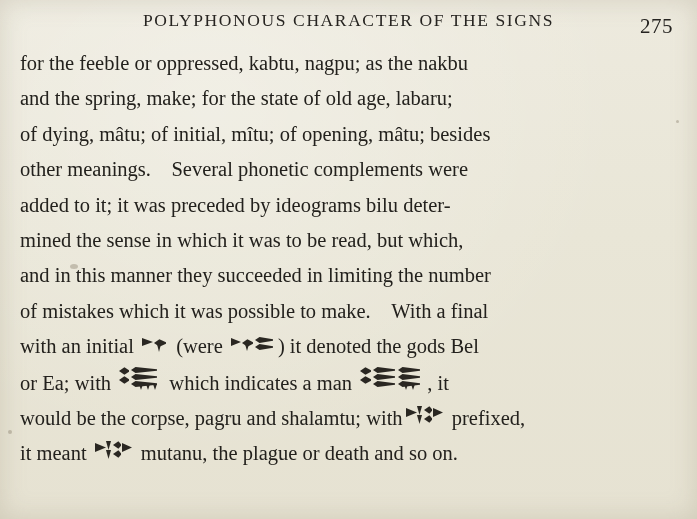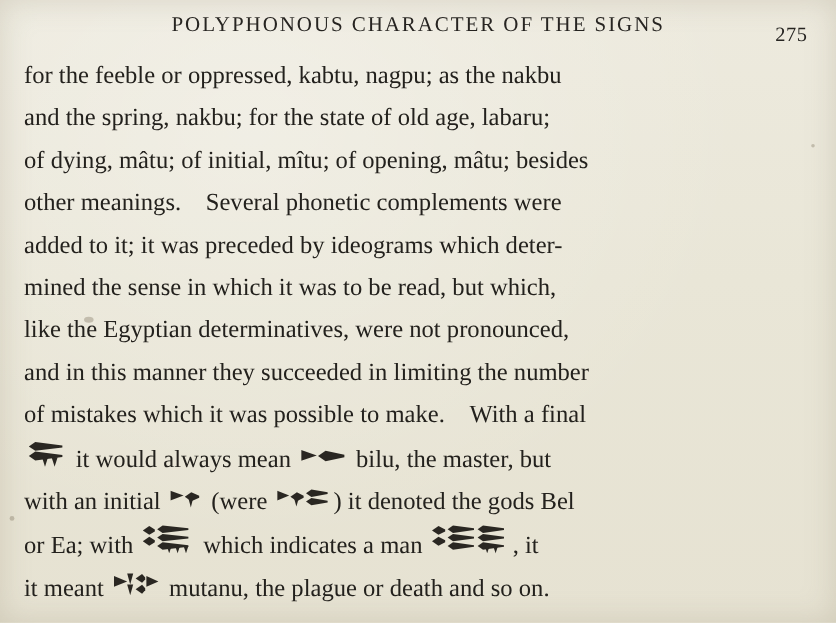--- a/index.html
+++ b/index.html
@@ -37,21 +37,21 @@
     letter-spacing: 1.6px;
     font-variant: small-caps;
     text-transform: uppercase;
     color: #262421;
     white-space: nowrap;
   }
   .folio {
     position: absolute;
     right: 2px;
     bottom: 1px;
-    font-size: 17px;
+    font-size: 21px;
     letter-spacing: 0.5px;
     color: #262421;
   }
   .body-text {
     margin: 0 4px;
     font-size: 20.5px;
     line-height: 35.4px;
     text-align: left;
     color: #23211d;
   }
@@ -90,37 +90,27 @@
 <div class="page">
 
   <div class="header">
     <div class="running-head">Polyphonous Character of the Signs</div>
     <div class="folio">275</div>
   </div>
 
   <div class="body-text">
     <p id="text-container">
         <span class="ln"><span>for the feeble or oppressed, </span><span class="it">kabtu</span><span>, </span><span class="it">nagpu</span><span>; as the nakbu</span></span>
-        <span class="ln"><span>and the spring, </span><span class="it">nakbu</span><span>; for the state of old age, </span><span class="it">labaru</span><span>;</span></span>
+        <span class="ln"><span>and the spring, </span><span class="it">make</span><span>; for the state of old age, </span><span class="it">labaru</span><span>;</span></span>
         <span class="ln"><span>of dying, </span><span class="it">mâtu</span><span>; of initial, </span><span class="it">mîtu</span><span>; of opening, </span><span class="it">mâtu</span><span>; besides</span></span>
         <span class="ln"><span>other meanings. Several phonetic complements were</span></span>
-        <span class="ln"><span>added to it; it was preceded by ideograms which deter-</span></span>
+        <span class="ln"><span>added to it; it was preceded by ideograms bilu deter-</span></span>
         <span class="ln"><span>mined the sense in which it was to be read, but which,</span></span>
-        <span class="ln"><span>like the Egyptian determinatives, were not pronounced,</span></span>
         <span class="ln"><span>and in this manner they succeeded in limiting the number</span></span>
         <span class="ln"><span>of mistakes which it was possible to make. With a final</span></span>
-        <span class="ln"><span class="cune"><svg width="32" height="26" viewBox="0 0 32 26">
-              <path d="M1,7 L6.4,3.2800000000000002 L29,6.16 L29,7.84 L6.4,10.719999999999999 Z" fill="#2a2722"></path>
-              <path d="M1,15 L6.4,11.280000000000001 L29,14.16 L29,15.84 L6.4,18.72 Z" fill="#2a2722"></path>
-              <path d="M12,16 L17,16 L14.5,24 Z" fill="#2a2722"></path>
-              <path d="M20,16 L25,16 L22.5,24 Z" fill="#2a2722"></path>
-            </svg></span><span> it would always mean </span><span class="cune"><svg width="38" height="22" viewBox="0 0 38 22">
-              <path d="M0,6 L0,15 L13,10.5 Z" fill="#2a2722"></path>
-              <path d="M14,11 L20.3,6.66 L36,10.02 L36,11.98 L20.3,15.34 Z" fill="#2a2722"></path>
-            </svg></span><span> </span><span class="it">bilu</span><span>, the master, but</span></span>
         <span class="ln"><span>with an initial </span><span class="cune"><svg width="26" height="22" viewBox="0 0 26 22">
               <path d="M0,5 L0,13 L11,9 Z" fill="#2a2722"></path>
               <path d="M12,10 L17.4,6.28 L24,9.16 L24,10.84 L17.4,13.719999999999999 Z" fill="#2a2722"></path>
               <path d="M15,11 L19,11 L17,19 Z" fill="#2a2722"></path>
             </svg></span><span> (were </span><span class="cune"><svg width="44" height="22" viewBox="0 0 44 22">
               <path d="M0,5 L0,13 L10,9 Z" fill="#2a2722"></path>
               <path d="M11,10 L16.4,6.28 L22,9.16 L22,10.84 L16.4,13.719999999999999 Z" fill="#2a2722"></path>
               <path d="M14,11 L18,11 L16,18 Z" fill="#2a2722"></path>
               <path d="M24,7 L28.5,3.9 L42,6.3 L42,7.7 L28.5,10.1 Z" fill="#2a2722"></path>
               <path d="M24,14 L28.5,10.9 L42,13.3 L42,14.7 L28.5,17.1 Z" fill="#2a2722"></path>
@@ -139,20 +129,28 @@
               <path d="M0,15 L5.4,11.280000000000001 L11,14.16 L11,15.84 L5.4,18.72 Z" fill="#2a2722"></path>
               <path d="M13,5 L17.5,1.9 L35,4.3 L35,5.7 L17.5,8.1 Z" fill="#2a2722"></path>
               <path d="M13,12 L17.5,8.9 L35,11.3 L35,12.7 L17.5,15.1 Z" fill="#2a2722"></path>
               <path d="M13,19 L17.5,15.9 L35,18.3 L35,19.7 L17.5,22.1 Z" fill="#2a2722"></path>
               <path d="M38,5 L42.5,1.9 L60,4.3 L60,5.7 L42.5,8.1 Z" fill="#2a2722"></path>
               <path d="M38,12 L42.5,8.9 L60,11.3 L60,12.7 L42.5,15.1 Z" fill="#2a2722"></path>
               <path d="M38,19 L42.5,15.9 L60,18.3 L60,19.7 L42.5,22.1 Z" fill="#2a2722"></path>
               <path d="M44,19 L48,19 L46,25 Z" fill="#2a2722"></path>
               <path d="M51,19 L55,19 L53,25 Z" fill="#2a2722"></path>
             </svg></span><span>, it</span></span>
+        <span class="ln"><span>would be the corpse, </span><span class="it">pagru</span><span> and </span><span class="it">shalamtu</span><span>; with</span><span class="cune"><svg width="38" height="24" viewBox="0 0 38 24">
+              <path d="M0,5 L0,14 L11,9.5 Z" fill="#2a2722"></path>
+              <path d="M11,3 L16,3 L13.5,12 Z" fill="#2a2722"></path>
+              <path d="M11,12 L16,12 L13.5,21 Z" fill="#2a2722"></path>
+              <path d="M18,7 L23.4,3.2800000000000002 L26,6.16 L26,7.84 L23.4,10.719999999999999 Z" fill="#2a2722"></path>
+              <path d="M18,16 L23.4,12.280000000000001 L26,15.16 L26,16.84 L23.4,19.72 Z" fill="#2a2722"></path>
+              <path d="M27,5 L27,14 L37,9.5 Z" fill="#2a2722"></path>
+            </svg></span><span> prefixed,</span></span>
         <span class="ln"><span>it meant </span><span class="cune"><svg width="38" height="24" viewBox="0 0 38 24">
               <path d="M0,5 L0,14 L11,9.5 Z" fill="#2a2722"></path>
               <path d="M11,3 L16,3 L13.5,12 Z" fill="#2a2722"></path>
               <path d="M11,12 L16,12 L13.5,21 Z" fill="#2a2722"></path>
               <path d="M18,7 L23.4,3.2800000000000002 L26,6.16 L26,7.84 L23.4,10.719999999999999 Z" fill="#2a2722"></path>
               <path d="M18,16 L23.4,12.280000000000001 L26,15.16 L26,16.84 L23.4,19.72 Z" fill="#2a2722"></path>
               <path d="M27,5 L27,14 L37,9.5 Z" fill="#2a2722"></path>
             </svg></span><span> </span><span class="it">mutanu</span><span>, the plague or death and so on.</span></span>
       </p>
   </div>

